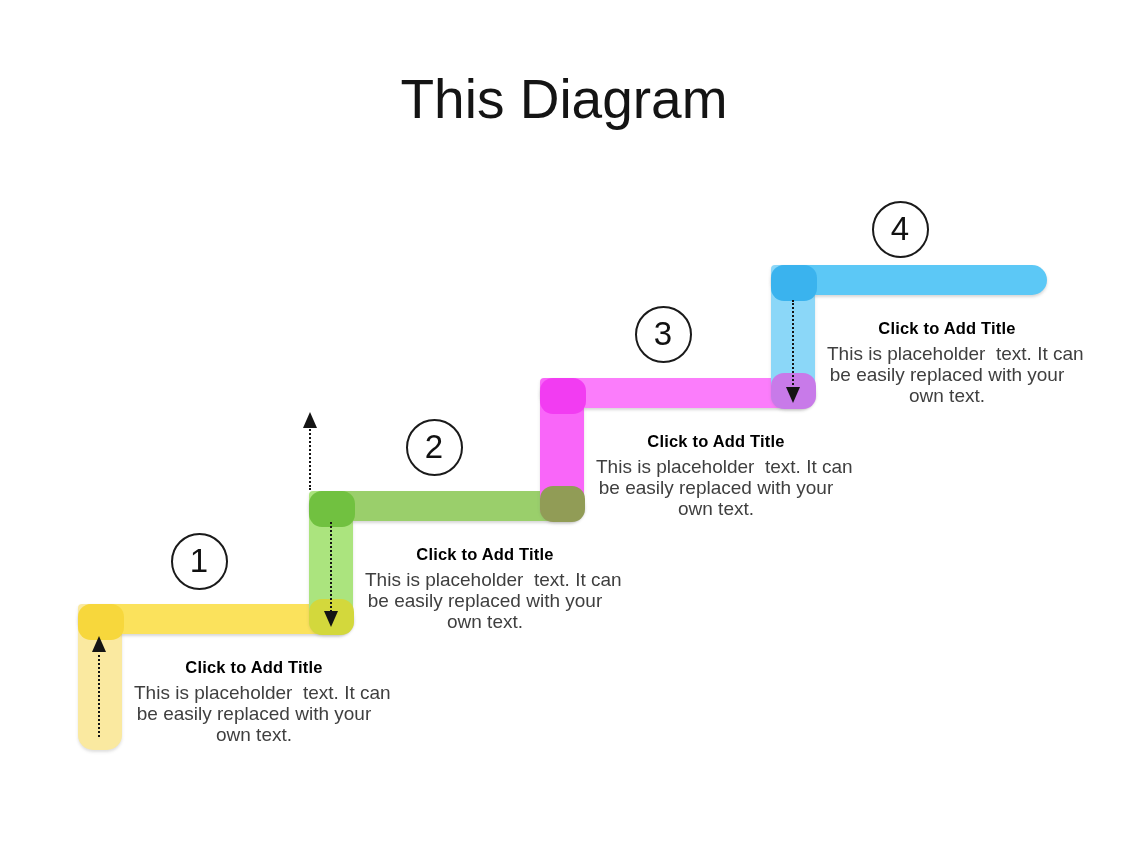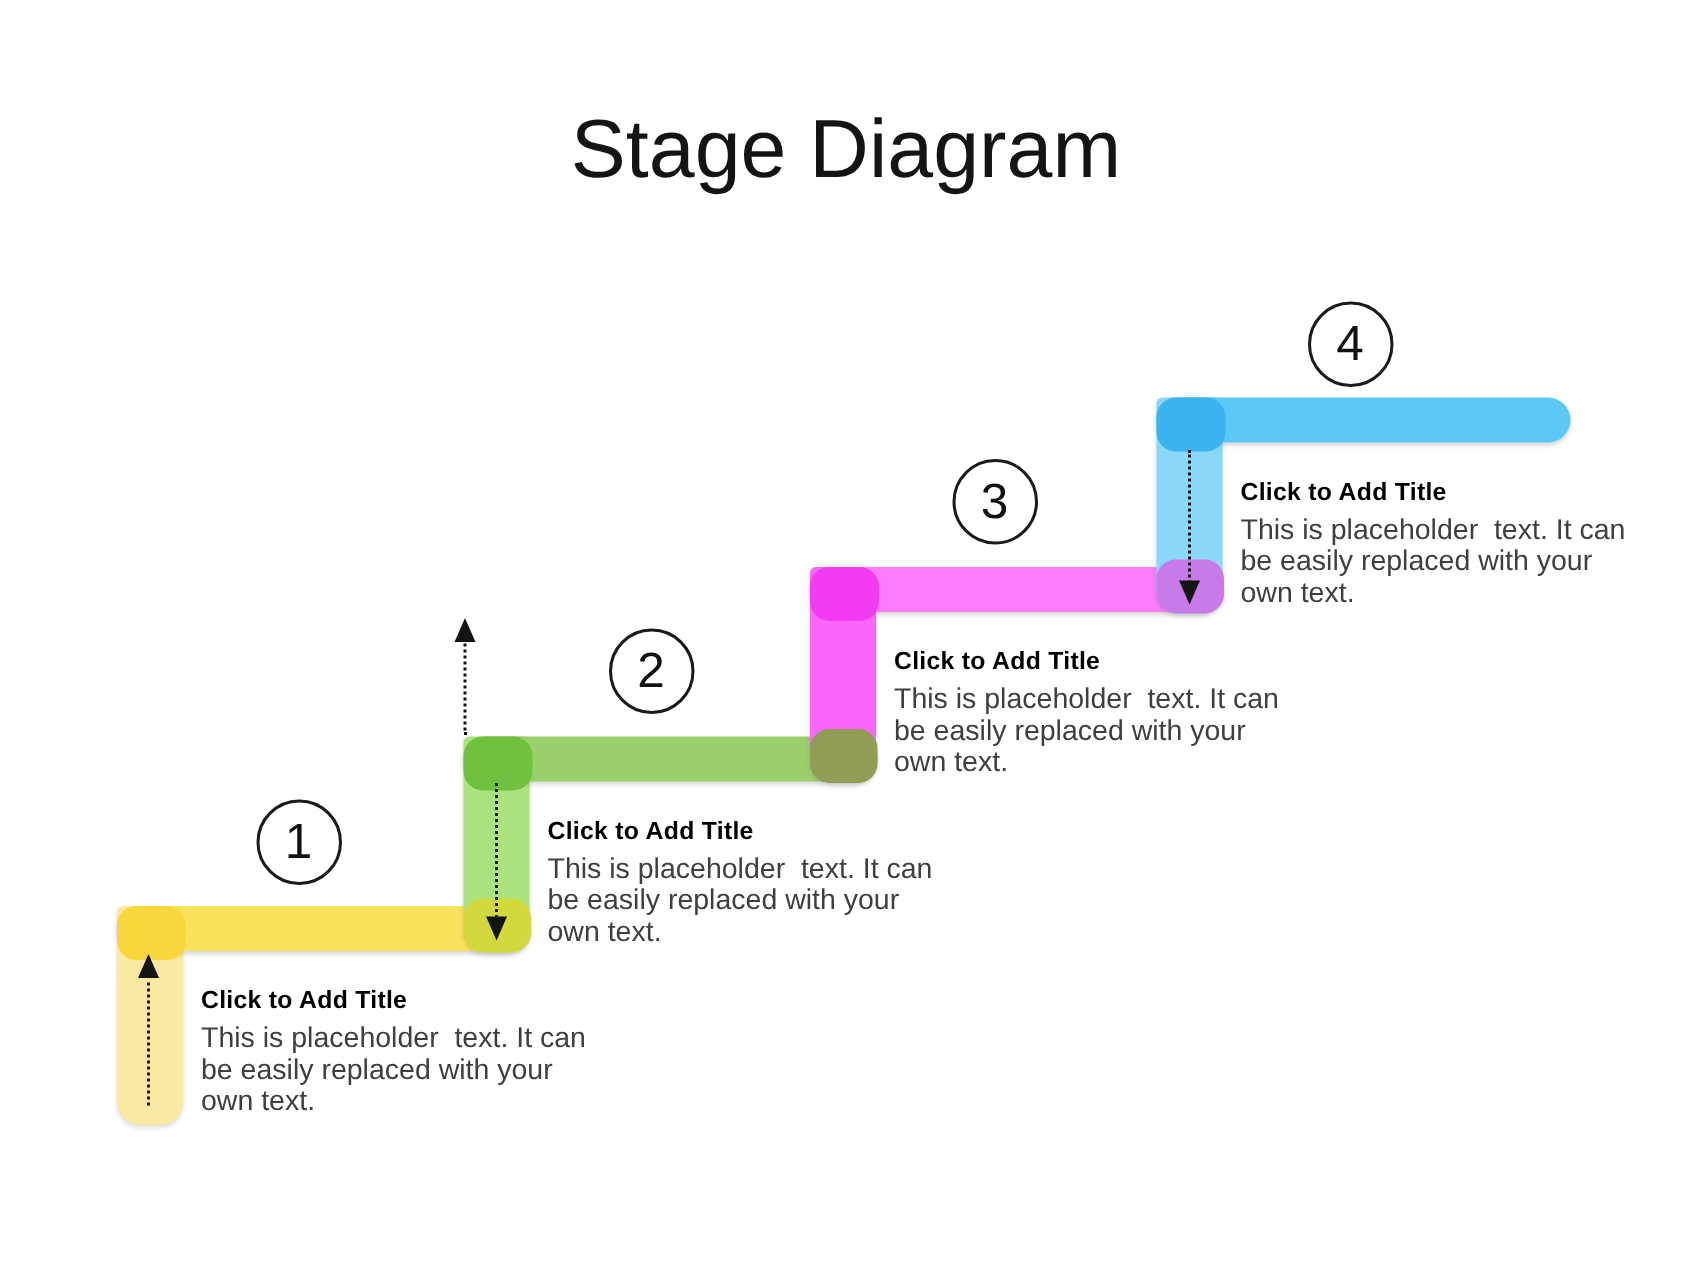--- a/index.html
+++ b/index.html
@@ -41,21 +41,21 @@
   .num-badge{
     width:57px;height:57px;
     border:2.5px solid #1a1a1a;
     border-radius:50%;
     background:#fff;
     box-sizing:border-box;
     display:flex;align-items:center;justify-content:center;
     font-size:33px;
     color:#111;
   }
-  .stage-text{width:240px;}
+  .stage-text{width:240px;text-align:center;}
   .stage-card-title{
     font-size:16.5px;
     font-weight:bold;
     color:#000;
     margin-bottom:5px;
     letter-spacing:0.2px;
   }
   .stage-body-line{
     font-size:19px;
     color:#3f3f3f;
@@ -76,21 +76,21 @@
     width:0;height:0;
     border-left:7px solid transparent;
     border-right:7px solid transparent;
     border-top:16px solid #141414;
   }
 </style>
 </head>
 <body>
 
 <div class="canvas">
-  <div class="main-title">Stage Diagram</div>
+  <div class="main-title">This Diagram</div>
   <div id="diagram">
       <div class="abs vbar" style="left: 78px; top: 604px; height: 146px; background: rgb(250, 233, 160);"></div>
       <div class="abs hbar" style="left: 78px; top: 604px; background: rgb(251, 226, 92);"></div>
       <div class="abs corner" style="left: 78px; top: 604px; background: rgb(247, 215, 60);"></div>
       <div class="abs num-badge" style="left: 170.5px; top: 532.5px;">
         <span>1</span>
       </div>
       <div class="abs stage-text" style="left: 134px; top: 658px;">
         <div class="stage-card-title">Click to Add Title</div>
         <div class="stage-body-line">This is placeholder  text. It can</div>

